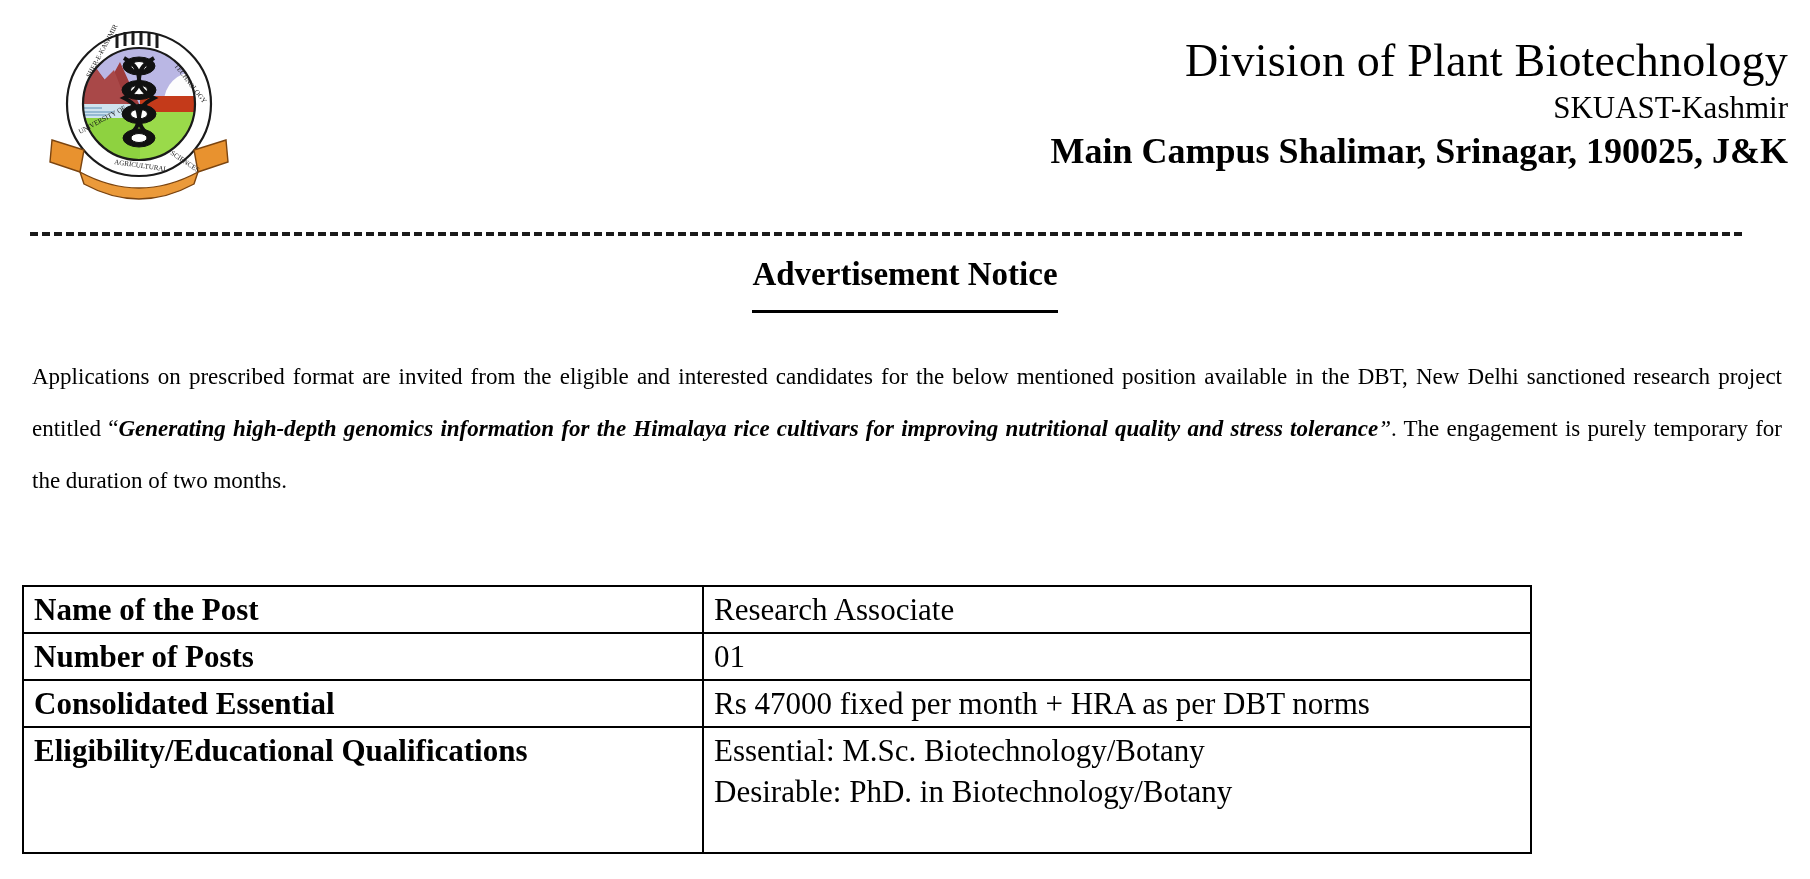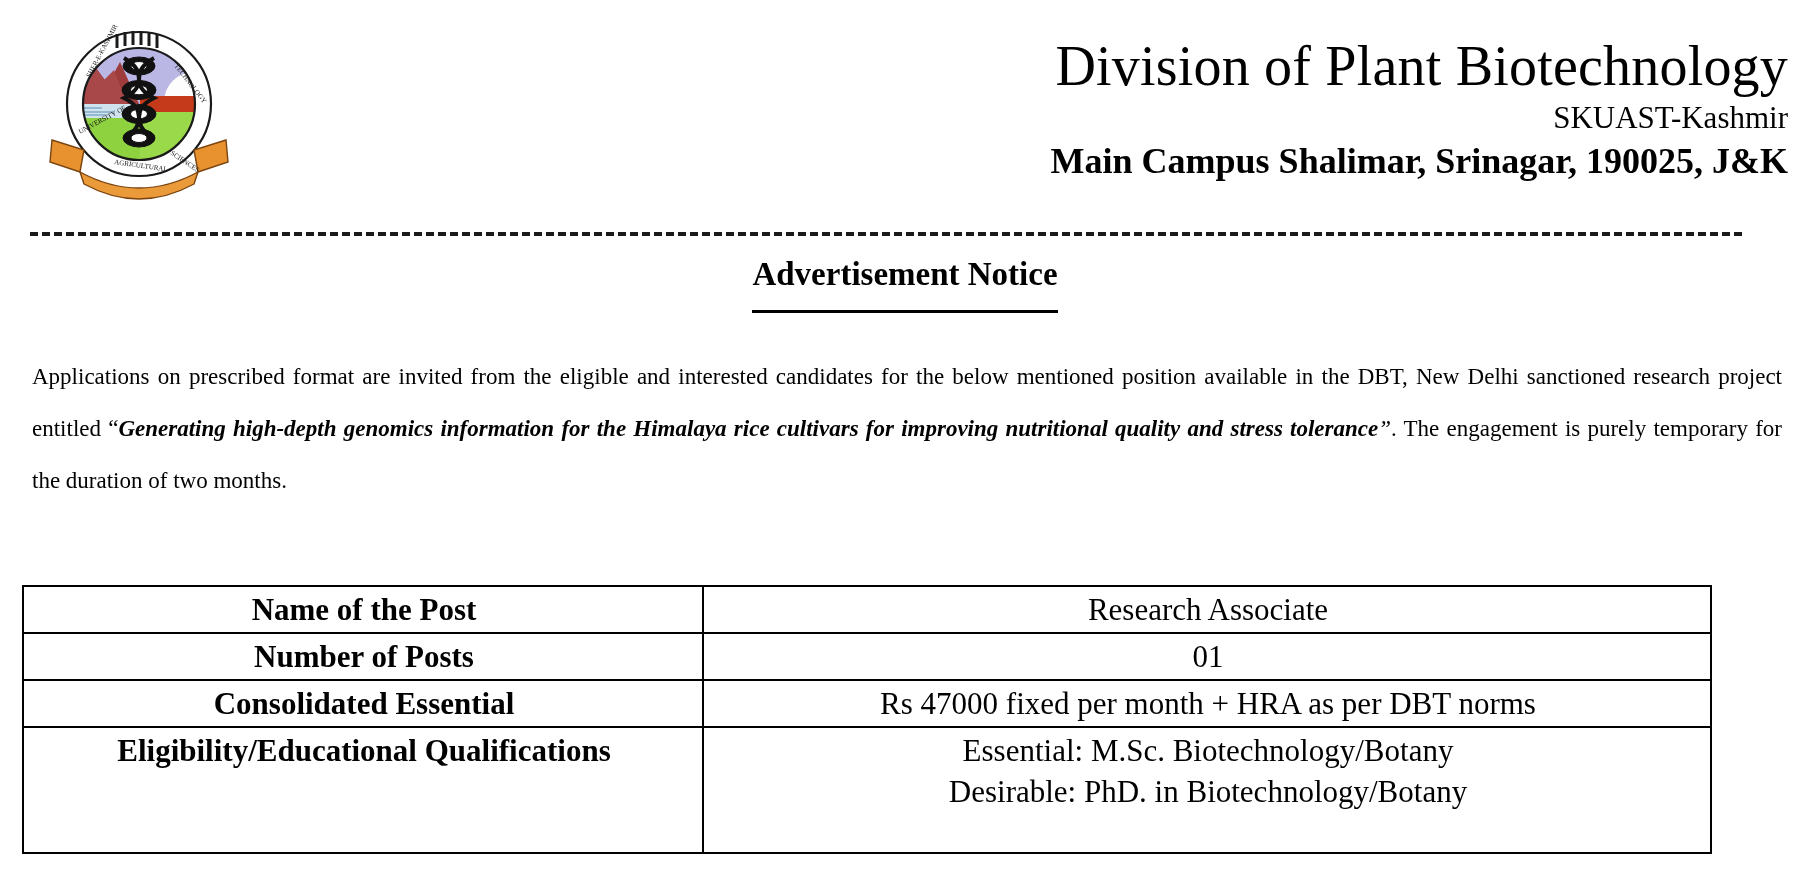--- a/index.html
+++ b/index.html
@@ -38,21 +38,21 @@
   .logo-svg { display: block; width: 190px; height: 180px; }
 
   .header-text {
     position: absolute;
     right: 22px;
     top: 38px;
     text-align: right;
     line-height: 1.02;
   }
   .org-title {
-    font-size: 56px;
+    font-size: 46px;
     letter-spacing: 0.2px;
     white-space: nowrap;
   }
   .org-sub {
     font-size: 31px;
     margin-top: 7px;
     white-space: nowrap;
   }
   .org-addr {
     font-size: 36px;
@@ -103,24 +103,23 @@
   }
   .body-para .quote-close {
     font-style: italic;
   }
 
   
   .tbl {
     position: absolute;
     left: 22px;
     top: 585px;
-    width: 1690px;
+    width: 1510px;
     border-collapse: collapse;
     table-layout: fixed;
-    text-align: center;
   }
   .tbl td {
     border: 2px solid #000;
     padding: 2px 8px 2px 10px;
     font-size: 31px;
     vertical-align: top;
     line-height: 41px;
   }
   .tbl td.k {
     width: 660px;

